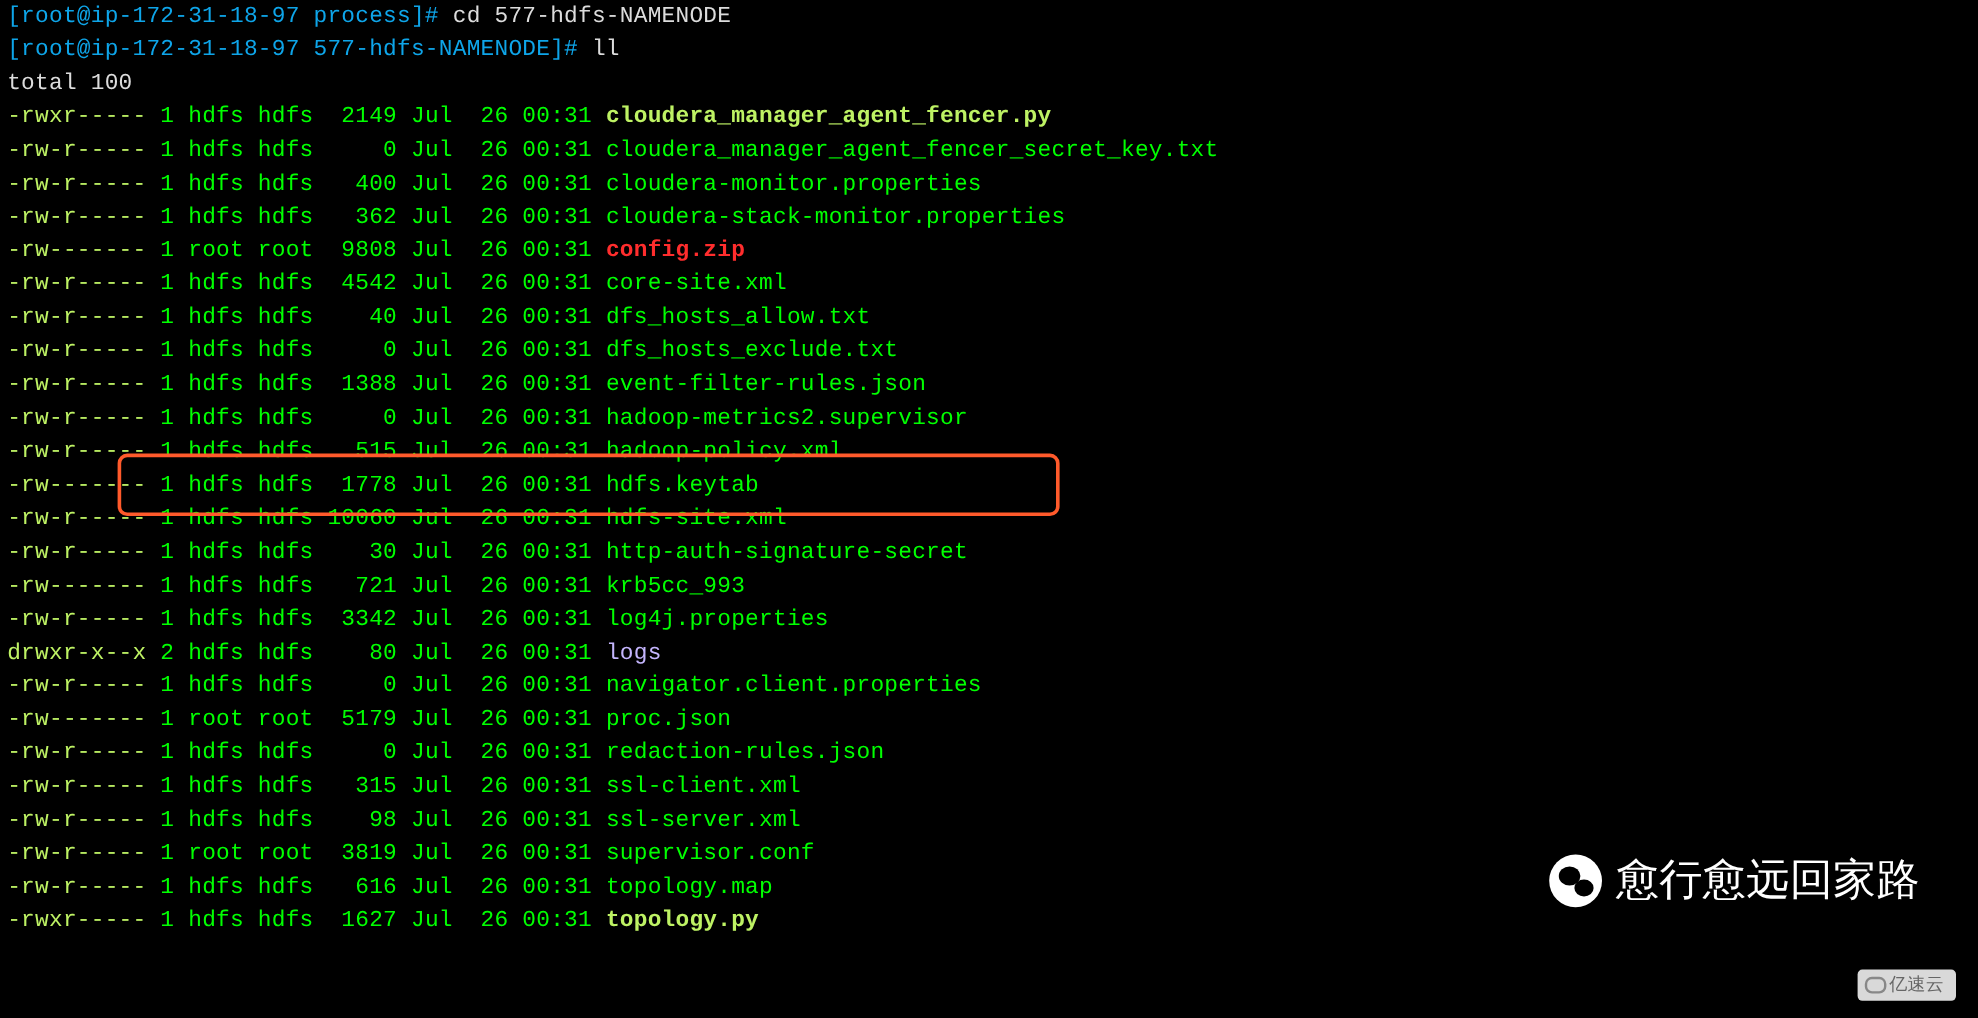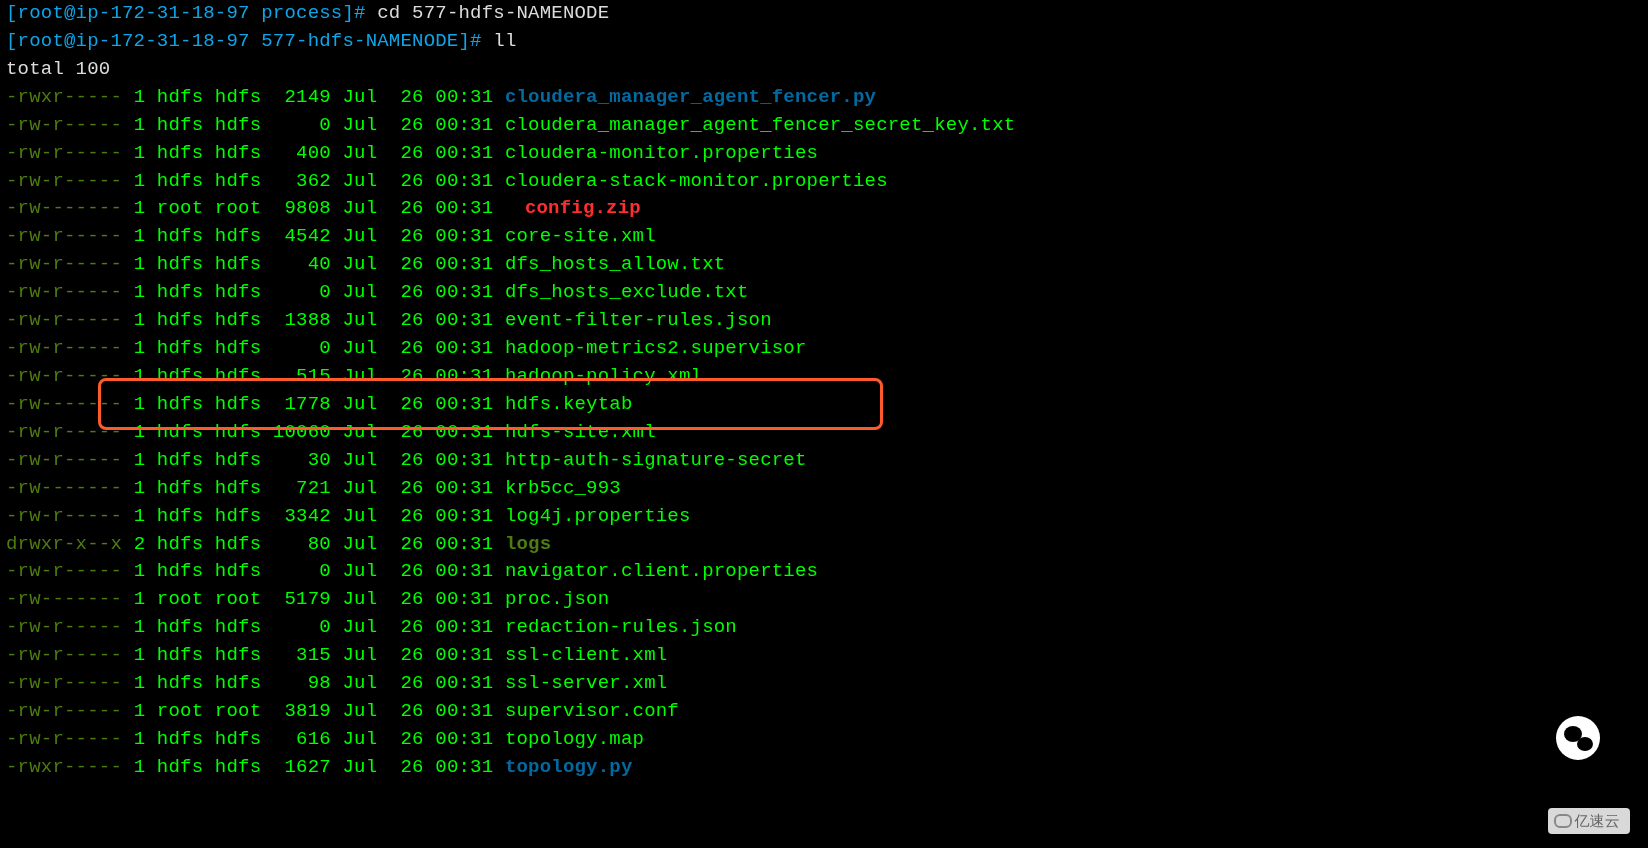--- a/index.html
+++ b/index.html
@@ -11,24 +11,24 @@
     color:#00ff00;
     width:1648px;
     height:848px;
     overflow:hidden;
     letter-spacing:0.2px;
     font-weight:500;
   }
   .term { white-space:pre; padding:0 6px; }
   .prompt-br { color:#0ea5e9; }
   .cmd { color:#dcdcdc;margin-top:44px; }
-  .grey { color:#4d7c0f; }
-  .bold-g { color:#0369a1; font-weight:700; }
-  .red-b { color:#ff2d2d; font-weight:700;margin-left:20px; }
-  .blue-b { color:#4d7c0f; font-weight:700; }
+  .grey { color:#bef264; }
+  .bold-g { color:#bef264; font-weight:700; }
+  .red-b { color:#ff2d2d; font-weight:700; }
+  .blue-b { color:#c4b5fd; font-weight:400; }
   .hl {
     position:absolute;
     border:3px solid #ff5a2b;
     border-radius:8px;
     left:98px;
     top:378px;
     width:785px;
     height:52px;
     pointer-events:none;
   }
@@ -100,16 +100,17 @@
 <span class="grey">-rw-r-----</span> 1 hdfs hdfs    98 Jul  26 00:31 <span>ssl-server.xml</span>
 <span class="grey">-rw-r-----</span> 1 root root  3819 Jul  26 00:31 <span>supervisor.conf</span>
 <span class="grey">-rw-r-----</span> 1 hdfs hdfs   616 Jul  26 00:31 <span>topology.map</span>
 <span class="grey">-rwxr-----</span> 1 hdfs hdfs  1627 Jul  26 00:31 <span class="bold-g">topology.py</span>
 </div>
 
 <div class="hl" id="hl"></div>
 
 <div class="wm1">
   <span class="wechat"></span>
+  <span>愈行愈远回家路</span>
 </div>
 <div class="wm2">
   <span>亿速云</span>
 </div>
 
 </body></html>

